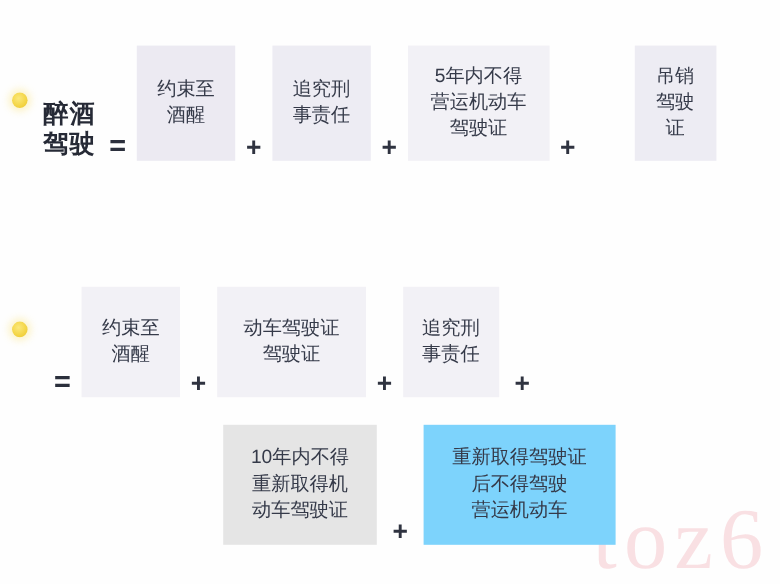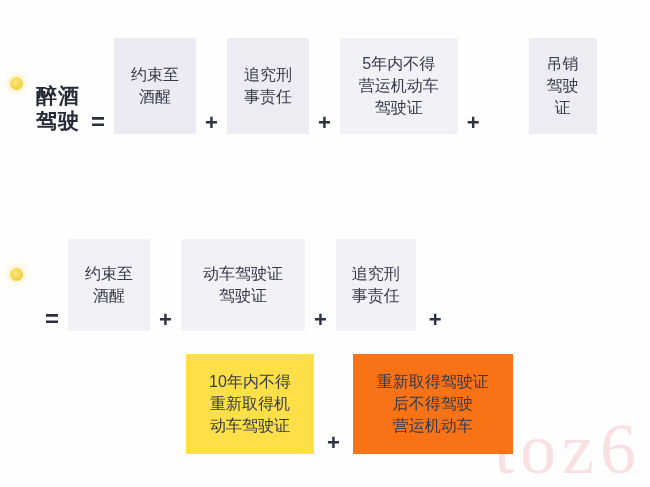--- a/index.html
+++ b/index.html
@@ -116,22 +116,22 @@
   #row2 { left: 36px; top: 233px; height: 98px; }
   #row2 .box { height: 92px; }
   #row2 .box.b1 { width: 82px; }
   #row2 .box.b2 { width: 124px; }
   #row2 .box.b3 { width: 80px; }
   #bullet2 { left: 10px; top: 268px; }
 
   
   #row3 { left: 186px; top: 352px; height: 102px; }
   #row3 .box { height: 100px; font-size: 16px; }
-  #row3 .box.b1 { width: 128px; background: #fde047; }
-  #row3 .box.b2 { width: 160px; background: #f97316; }
+  #row3 .box.b1 { width: 128px; background: #e5e5e5; }
+  #row3 .box.b2 { width: 160px; background: #7dd3fc; }
 </style>
 </head>
 <body>
 
 <div id="canvas">
 
   <div class="watermark">toz6</div>
 
   <div class="bullet" id="bullet1"></div>
   <div class="row" id="row1">

